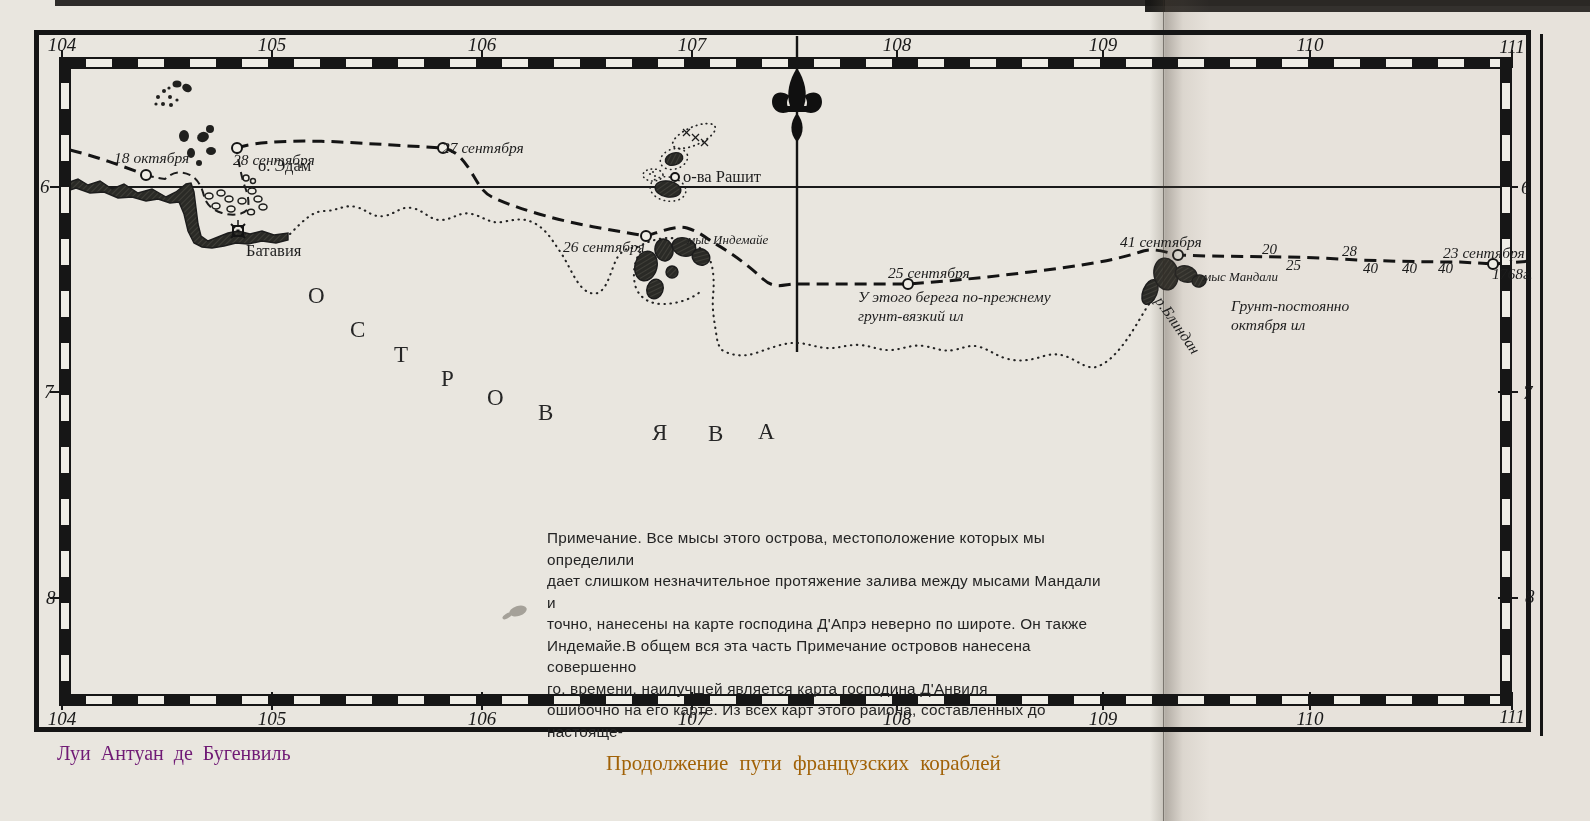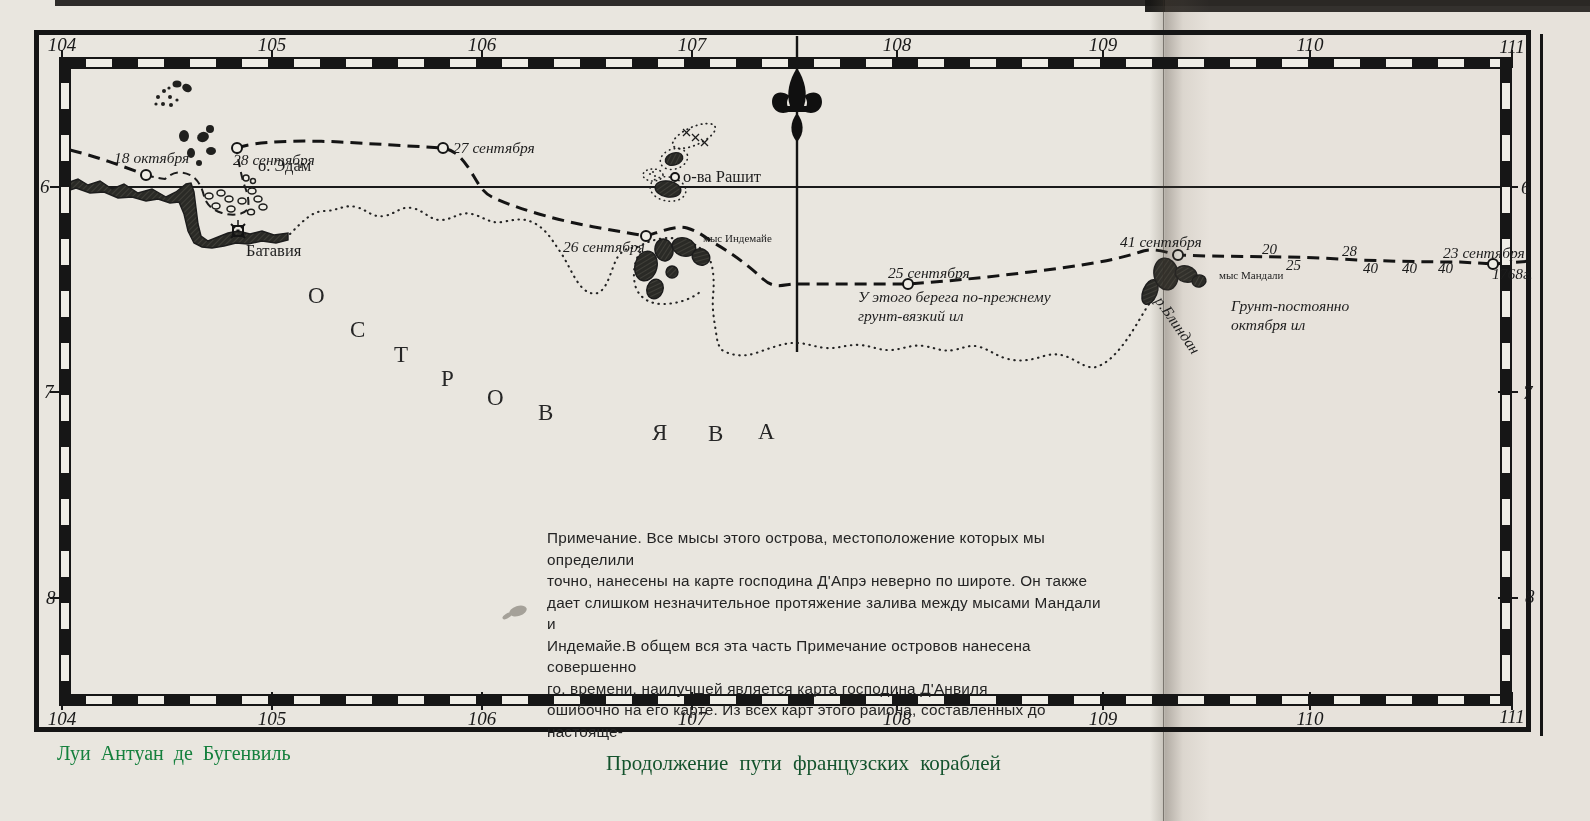--- a/index.html
+++ b/index.html
@@ -16,29 +16,29 @@
   #border-outer{position:absolute;left:34px;top:30px;width:1497px;height:702px;border:5px solid #151515;box-sizing:border-box;}
   #border-right2{position:absolute;left:1540px;top:34px;width:3px;height:702px;background:#151515;}
   .stripe-h{position:absolute;left:60px;width:1447px;height:8px;border-top:2px solid #161616;border-bottom:2px solid #161616;
     background:repeating-linear-gradient(90deg,#161616 0 26px,#efede6 26px 52px);}
   .stripe-v{position:absolute;top:57px;width:8px;height:649px;border-left:2px solid #161616;border-right:2px solid #161616;
     background:repeating-linear-gradient(180deg,#161616 0 26px,#efede6 26px 52px);box-sizing:content-box;}
   
   .lbl{position:absolute;white-space:nowrap;color:#1d1d1d;font-family:"Liberation Serif",serif;font-size:15.5px;}
   .it{font-style:italic;}
   .place{font-size:16.5px;}
-  .cape{font-size:11px;margin-left:16px;}
+  .cape{font-style:italic;font-size:13px;}
   .ax{position:absolute;width:44px;text-align:center;font:italic 19px "Liberation Serif",serif;color:#191919;}
   .axside{position:absolute;font:italic 19px "Liberation Serif",serif;color:#191919;}
   .sounding{position:absolute;font:italic 15px "Liberation Serif",serif;color:#1d1d1d;}
   .bigletter{position:absolute;font:400 23px "Liberation Serif",serif;color:#262626;}
   #note-block{position:absolute;left:547px;top:527px;width:560px;font-family:"Liberation Sans",sans-serif;
     font-size:15.3px;line-height:21.5px;color:#242424;letter-spacing:.2px;}
-  #caption-author{position:absolute;left:57px;top:742px;font-size:20px;word-spacing:5px;color:#15803d;text-align:center;}
-  #caption-title{position:absolute;left:606px;top:751px;font-size:21px;word-spacing:6px;color:#14532d;}
+  #caption-author{position:absolute;left:57px;top:742px;font-size:20px;word-spacing:5px;color:#701a75;text-align:center;}
+  #caption-title{position:absolute;left:606px;top:751px;font-size:21px;word-spacing:6px;color:#a16207;}
   .two-line{line-height:18.5px;}
   svg{position:absolute;left:0;top:0;}
 </style>
 </head>
 <body>
 
 <div id="stage">
 
   <div id="page-edge-top"></div>
   <div id="page-edge-top2"></div>
@@ -255,21 +255,21 @@
 
   <div class="axside" style="left:40px;top:176px">6</div>
   <div class="axside" style="left:44px;top:381px">7</div>
   <div class="axside" style="left:46px;top:587px">8</div>
   <div class="axside" style="left:1521px;top:177px">6</div>
   <div class="axside" style="left:1523px;top:382px">7</div>
   <div class="axside" style="left:1525px;top:586px">8</div>
 
   <div class="lbl it" style="left:114px;top:149px">18 октября</div>
   <div class="lbl it" style="left:233px;top:151px">28 сентября</div>
-  <div class="lbl it" style="left:453px;top:139px">27 сентября</div>
+  <div class="lbl it" style="left:442px;top:139px">27 сентября</div>
   <div class="lbl it" style="left:563px;top:238px">26 сентября</div>
   <div class="lbl it" style="left:888px;top:264px">25 сентября</div>
   <div class="lbl it" style="left:1120px;top:233px">41 сентября</div>
   <div class="lbl it" style="left:1443px;top:244px">23 сентября</div>
   <div class="lbl it" style="left:1492px;top:265px">1768г.</div>
 
   <div class="sounding" style="left:1262px;top:241px">20</div>
   <div class="sounding" style="left:1286px;top:257px">25</div>
   <div class="sounding" style="left:1342px;top:243px">28</div>
   <div class="sounding" style="left:1363px;top:260px">40</div>
@@ -297,22 +297,22 @@
   <span class="bigletter" style="left:394px;top:342px">Т</span>
   <span class="bigletter" style="left:441px;top:366px">Р</span>
   <span class="bigletter" style="left:487px;top:385px">О</span>
   <span class="bigletter" style="left:538px;top:400px">В</span>
   <span class="bigletter" style="left:652px;top:420px">Я</span>
   <span class="bigletter" style="left:708px;top:421px">В</span>
   <span class="bigletter" style="left:758px;top:419px">А</span>
 
   <div id="note-block">
     <div>Примечание. Все мысы этого острова, местоположение которых мы определили</div>
+    <div>дает слишком незначительное протяжение залива между мысами Мандали и</div>
     <div>точно, нанесены на карте господина Д'Апрэ неверно по широте. Он также</div>
-    <div>дает слишком незначительное протяжение залива между мысами Мандали и</div>
     <div>Индемайе.В общем вся эта часть Примечание островов нанесена совершенно</div>
     <div>го. времени, наилучшей является карта господина Д'Анвиля</div>
     <div>ошибочно на его карте. Из всех карт этого района, составленных до настояще-</div>
   </div>
 
   <div id="caption-author">Луи Антуан де Бугенвиль</div>
   <div id="caption-title">Продолжение пути французских кораблей</div>
 
 </div>
 

